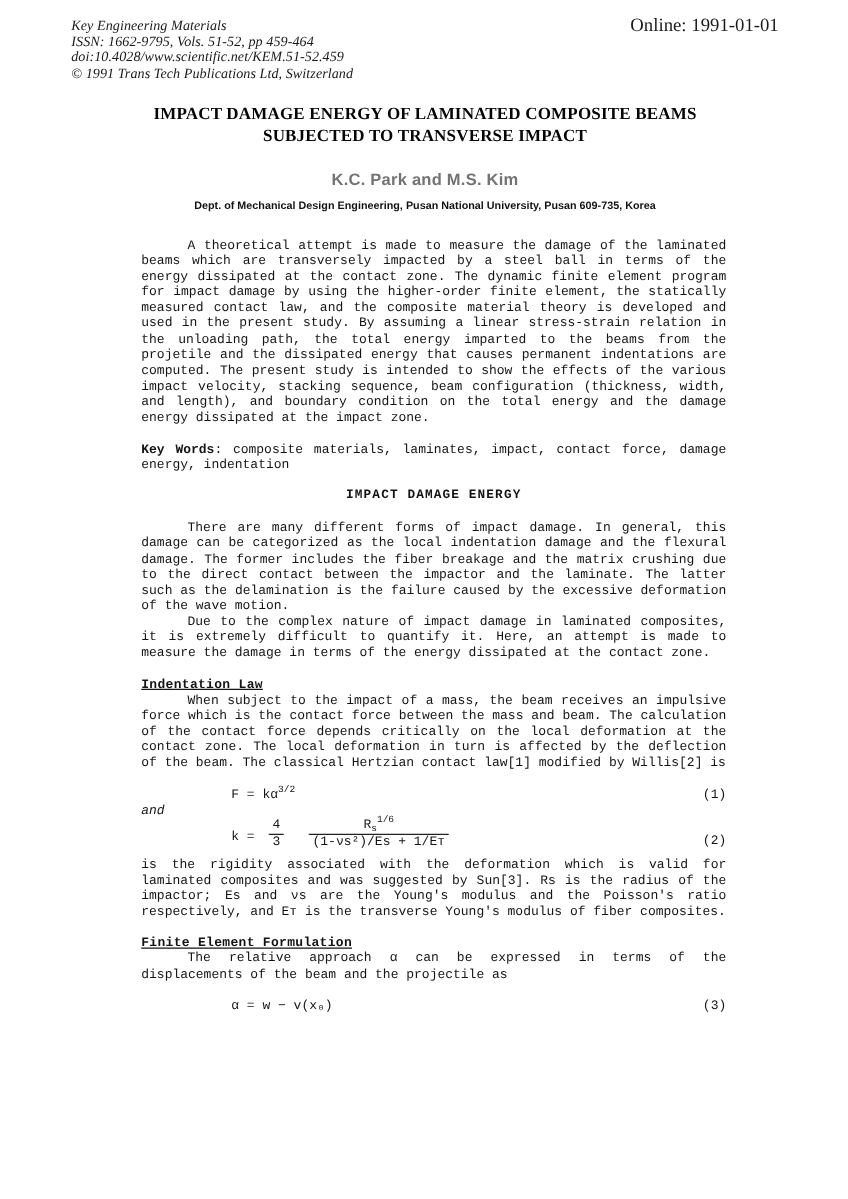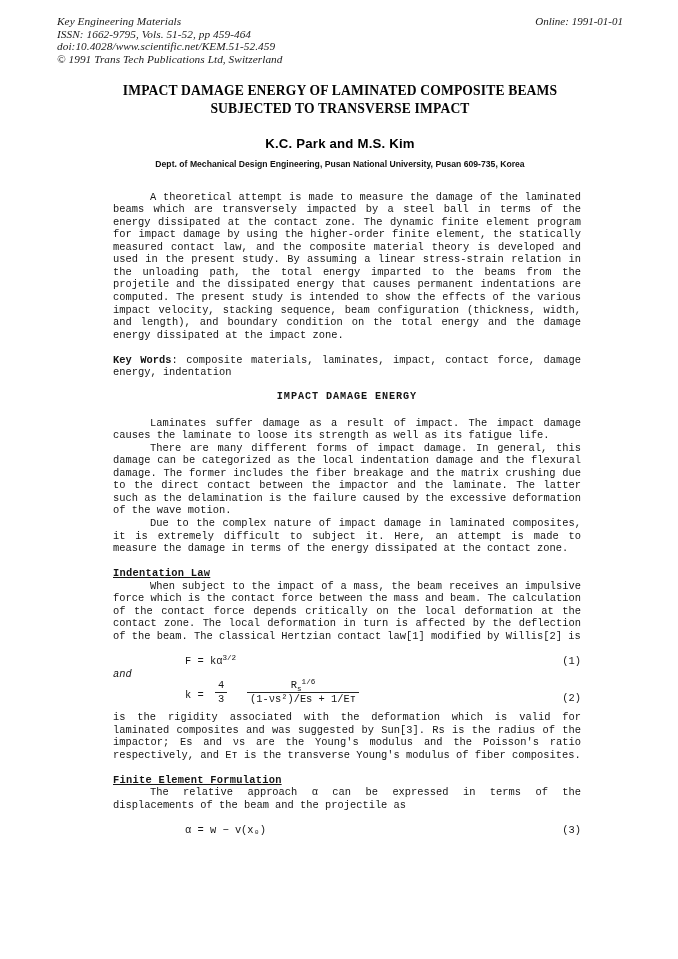--- a/index.html
+++ b/index.html
@@ -38,22 +38,21 @@
     font-family: "Liberation Serif", serif;
     font-style: italic;
     font-size: 11.3px;
     line-height: 12.6px;
     letter-spacing: 0.05px;
     color: #1a1a1a;
   }
   .journal-header-right {
     float: right;
     font-family: "Liberation Serif", serif;
-    font-style: italic;
-    font-size: 11px;
+    font-size: 15px;
     line-height: 12.6px;
     color: #1a1a1a;
     margin-left: 16px;
   }
   .journal-header::after {
     content: "";
     display: block;
     clear: both;
   }
   .jline { white-space: nowrap; }
@@ -73,21 +72,21 @@
     line-height: 17.5px;
     letter-spacing: 0.15px;
     color: #050505;
   }
   .authors {
     margin-top: 19px;
     font-family: "Liberation Sans", sans-serif;
     font-weight: bold;
     font-size: 13.2px;
     letter-spacing: 0.2px;
-    color: #000000;
+    color: #737373;
   }
   .affiliation {
     margin-top: 8px;
     font-family: Liberation Sans, sans-serif;
     font-weight: bold;
     font-size: 8.6px;
     letter-spacing: 0.02px;
     color: #111;
   }
 
@@ -215,23 +214,22 @@
     <div class="gap-sm"></div>
     <p class="para indent">A theoretical attempt is made to measure the damage of the laminated beams which are transversely impacted by a steel ball in terms of the energy dissipated at the contact zone. The dynamic finite element program for impact damage by using the higher-order finite element, the statically measured contact law, and the composite material theory is developed and used in the present study. By assuming a linear stress-strain relation in the unloading path, the total energy imparted to the beams from the projetile and the dissipated energy that causes permanent indentations are computed. The present study is intended to show the effects of the various impact velocity, stacking sequence, beam configuration (thickness, width, and length), and boundary condition on the total energy and the damage energy dissipated at the impact zone.</p>
 
     <div class="gap-sm"></div>
     <p class="para"><span class="kw-label">Key Words</span><span>: composite materials, laminates, impact, contact force, damage energy, indentation</span></p>
 
     <div class="gap-sm"></div>
     <div class="sec-head tight">IMPACT DAMAGE ENERGY</div>
     <div class="gap-sm"></div>
 
-    <p class="para indent">Laminates suffer damage as a result of impact. The impact damage causes the laminate to loose its strength as well as its fatigue life.</p>
     <p class="para indent">There are many different forms of impact damage. In general, this damage can be categorized as the local indentation damage and the flexural damage. The former includes the fiber breakage and the matrix crushing due to the direct contact between the impactor and the laminate. The latter such as the delamination is the failure caused by the excessive deformation of the wave motion.</p>
-    <p class="para indent">Due to the complex nature of impact damage in laminated composites, it is extremely difficult to subject it. Here, an attempt is made to measure the damage in terms of the energy dissipated at the contact zone.</p>
+    <p class="para indent">Due to the complex nature of impact damage in laminated composites, it is extremely difficult to quantify it. Here, an attempt is made to measure the damage in terms of the energy dissipated at the contact zone.</p>
 
     <div class="gap-sm"></div>
     <div class="sub-head">Indentation Law</div>
     <p class="para indent">When subject to the impact of a mass, the beam receives an impulsive force which is the contact force between the mass and beam. The calculation of the contact force depends critically on the local deformation at the contact zone. The local deformation in turn is affected by the deflection of the beam. The classical Hertzian contact law[1] modified by Willis[2] is</p>
 
     <div class="gap-sm"></div>
     <div class="eq-row">
       <span class="eq-body"><span>F = kα</span><sup class="eqsup">3/2</sup></span>
       <span class="eq-num">(1)</span>
     </div>

